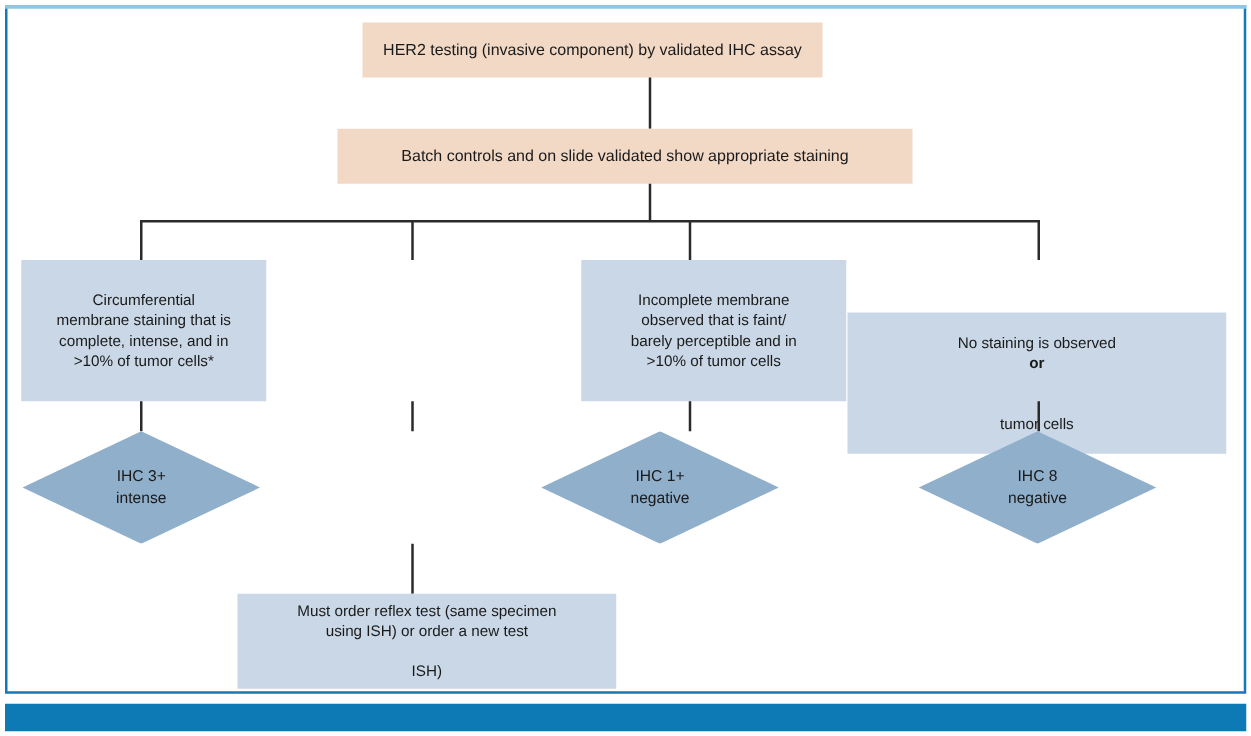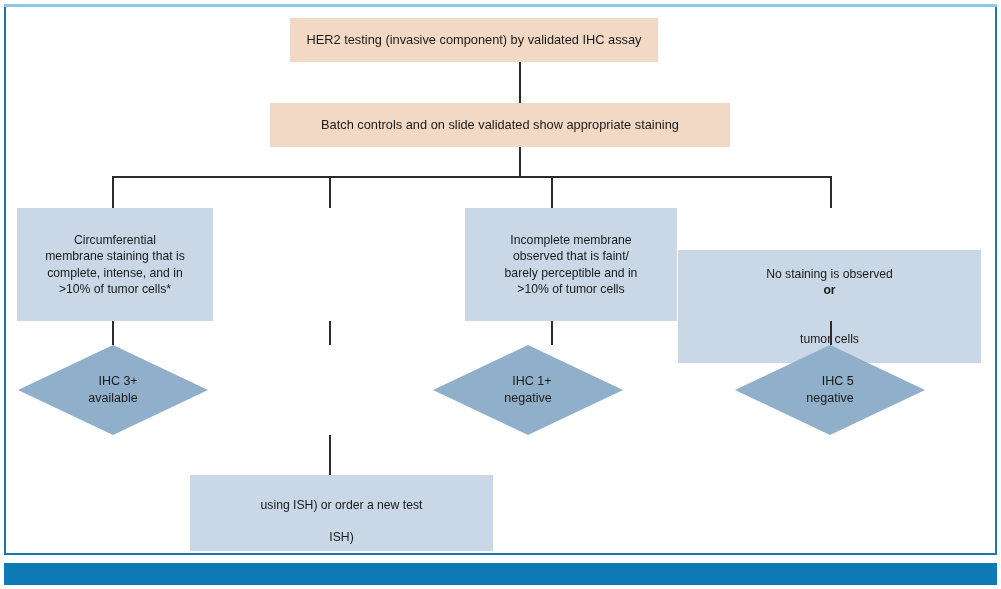--- a/index.html
+++ b/index.html
@@ -60,21 +60,21 @@
   .box-peach{background:#f2d9c6;}
   .box-blue{background:#c9d7e6;}
   .box .txt{display:block;padding:0 10px;}
 
   
   .diamond{
     position:absolute;
     display:flex;
     align-items:center;
     justify-content:center;
-    text-align:right;
+    text-align:center;
   }
   .diamond .shape{
     position:absolute;
     left:0;top:0;
     width:100%;height:100%;
     background:#8fafcb;
     clip-path:polygon(50% 0%, 100% 50%, 50% 100%, 0% 50%);
   }
   .diamond .dtxt{
     position:relative;
@@ -148,46 +148,46 @@
 
     <div class="line vline" style="left:112px;top:321px;height:24px;"></div>
     <div class="line vline" style="left:329px;top:321px;height:24px;"></div>
     <div class="line vline" style="left:551px;top:321px;height:24px;"></div>
     <div class="line vline" style="left:830px;top:321px;height:24px;"></div>
 
     <div class="diamond" style="left:18px;top:345px;width:190px;height:90px;">
       <span class="shape"></span>
       <span class="dtxt">
         <span>IHC 3+</span><br>
-        <span>available</span>
+        <span>intense</span>
       </span>
     </div>
 
 
     <div class="diamond" style="left:433px;top:345px;width:190px;height:90px;">
       <span class="shape"></span>
       <span class="dtxt">
         <span>IHC 1+</span><br>
         <span>negative</span>
       </span>
     </div>
 
     <div class="diamond" style="left:735px;top:345px;width:190px;height:90px;">
       <span class="shape"></span>
       <span class="dtxt">
-        <span>IHC 5</span><br>
+        <span>IHC 8</span><br>
         <span>negative</span>
       </span>
     </div>
 
     <div class="line vline" style="left:329px;top:435px;height:40px;"></div>
 
     <div class="box box-blue t12" style="left:190px;top:475px;width:303px;height:76px;">
       <span class="txt">
-        <br>
+        <span>Must order reflex test (same specimen</span><br>
         <span>using ISH) or order a new test</span><br>
         <br>
         <span>ISH)</span>
       </span>
     </div>
 
   </div>
 
   <div class="footer-bar"></div>
 </div>

